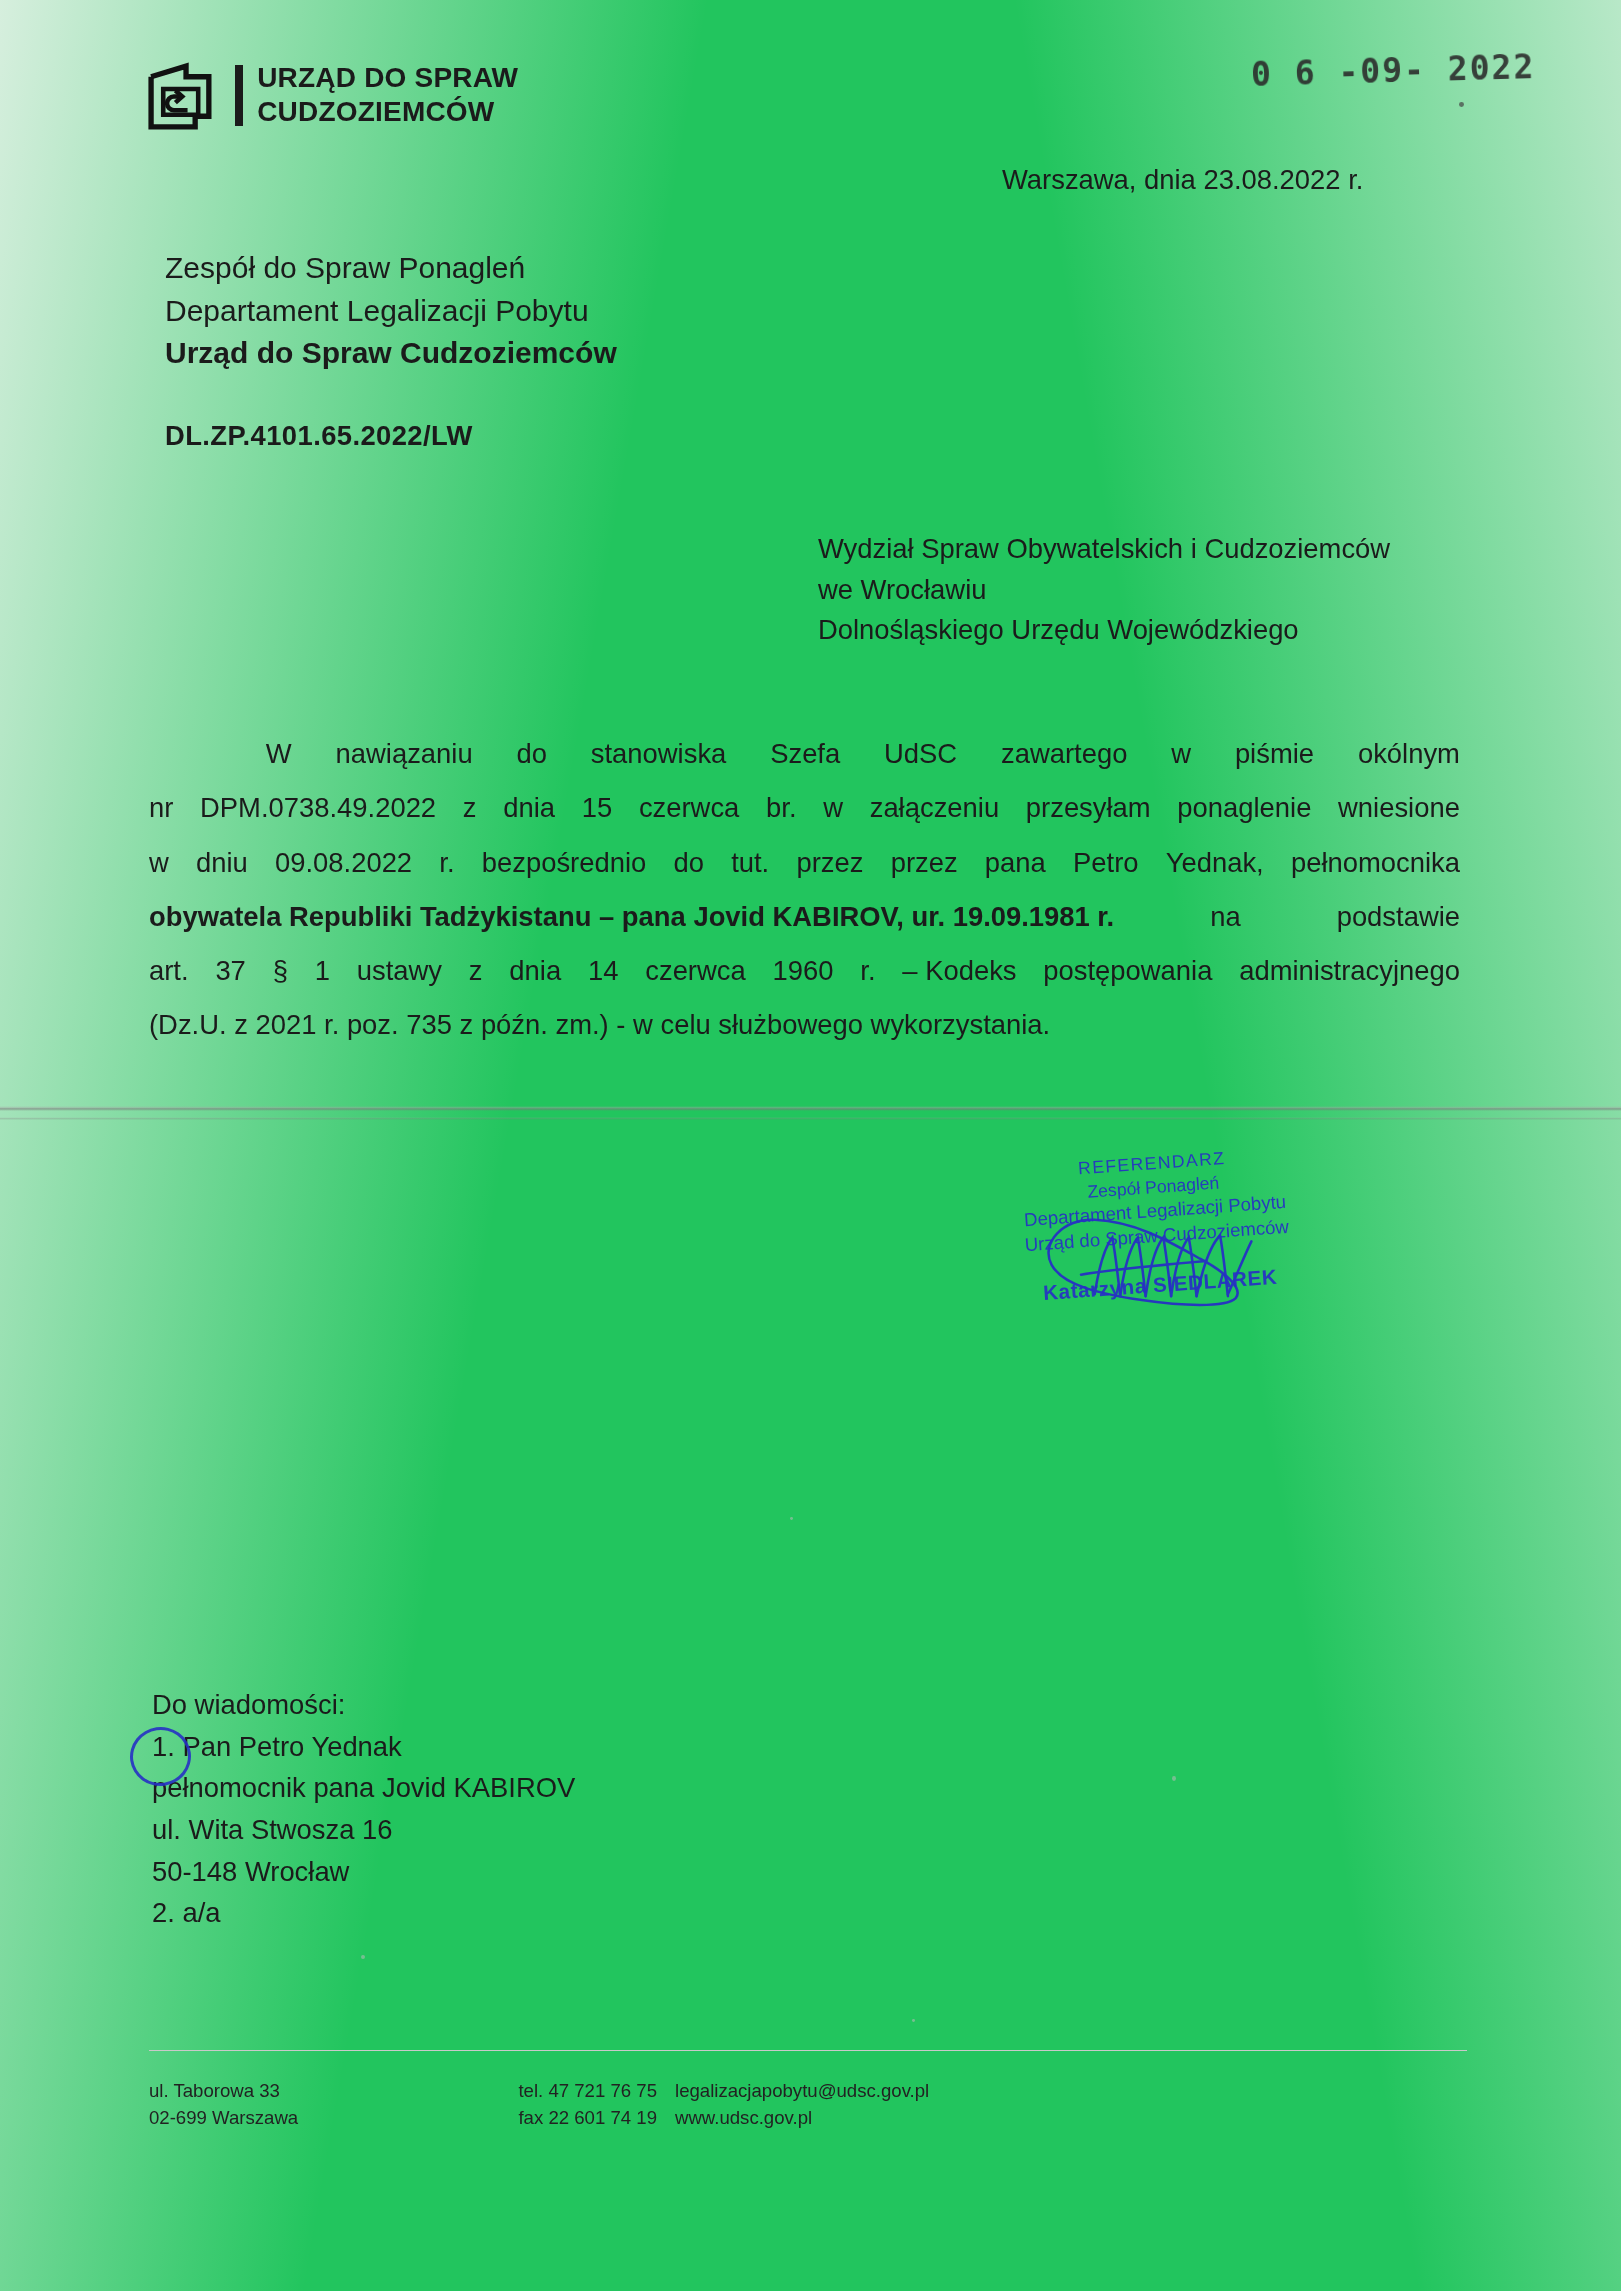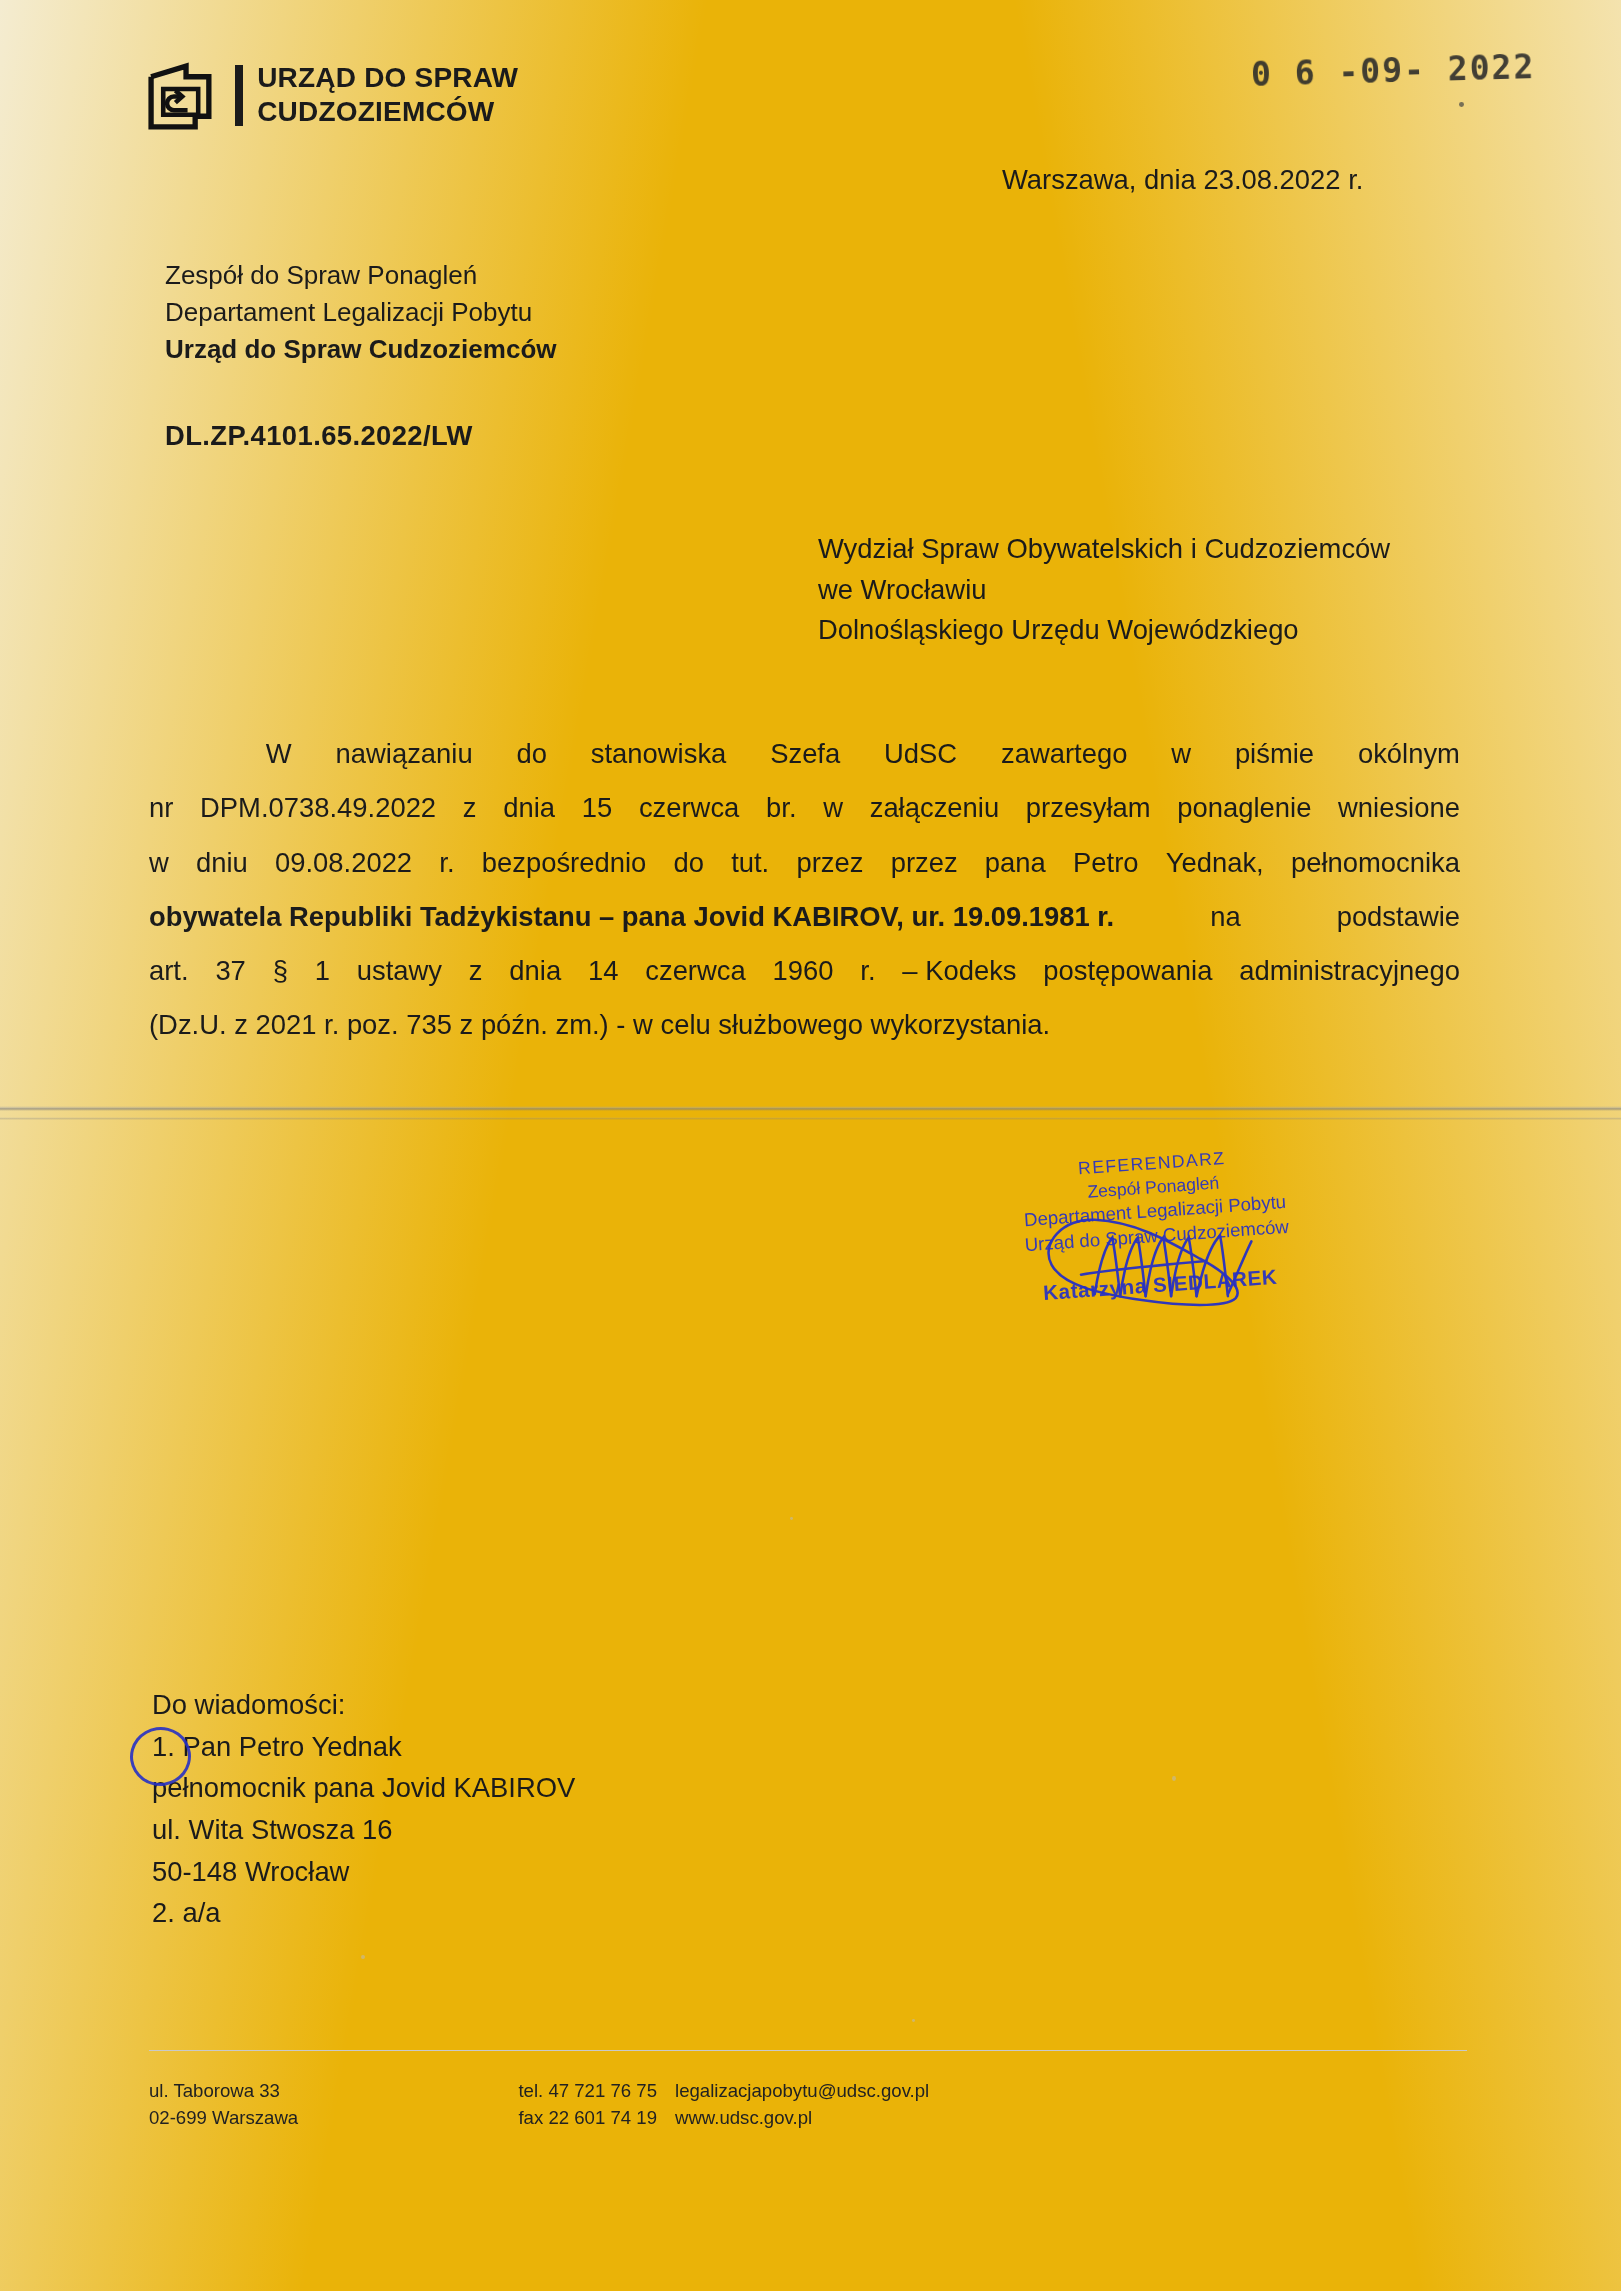--- a/index.html
+++ b/index.html
@@ -6,21 +6,21 @@
   html, body {
     margin: 0;
     padding: 0;
     background: #8a8a8a;
   }
   .page {
     position: relative;
     width: 1621px;
     height: 2292px;
     margin: 0 auto;
-    background: #eab308;
+    background: #22c55e;
     overflow: hidden;
     font-family: "Liberation Sans", sans-serif;
     color: #1b1b1b;
   }
   
   .paper-tint {
     position: absolute;
     inset: 0;
     background:
       linear-gradient(100deg, rgba(246,246,244,0.85) 0%, rgba(255,255,255,0) 35%),
@@ -95,22 +95,22 @@
     position: absolute;
     left: 1002px;
     top: 164px;
     font-size: 27.4px;
   }
 
   
   .sender {
     position: absolute;
     left: 165px;
-    top: 257px;
-    font-size: 26px;
+    top: 247px;
+    font-size: 30px;
     line-height: 1.42;
   }
   .sender .strong { font-weight: bold; }
 
   .refno {
     position: absolute;
     left: 165px;
     top: 420px;
     font-size: 27.4px;
     font-weight: bold;

